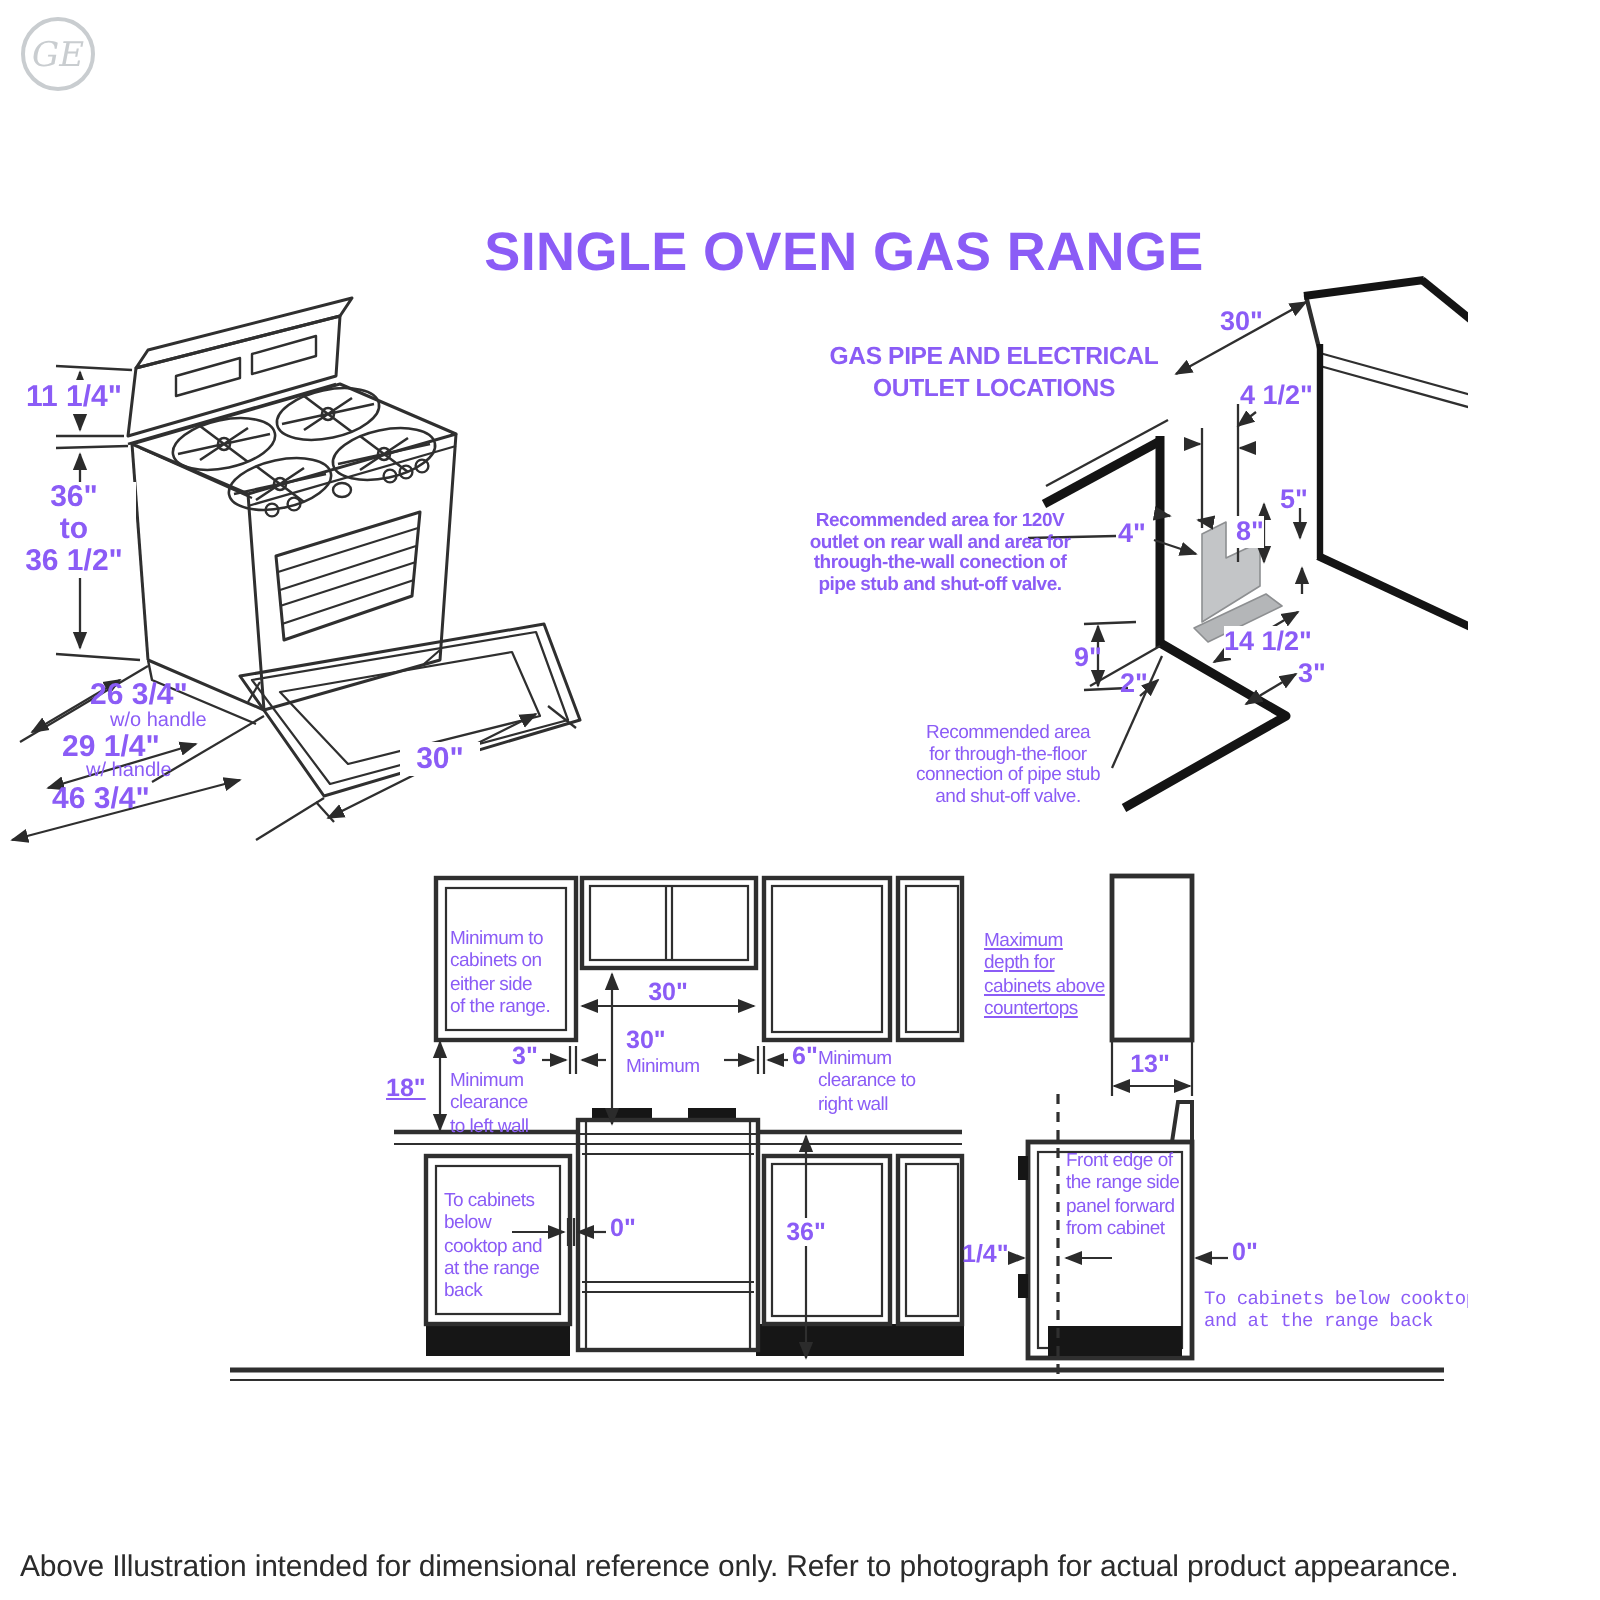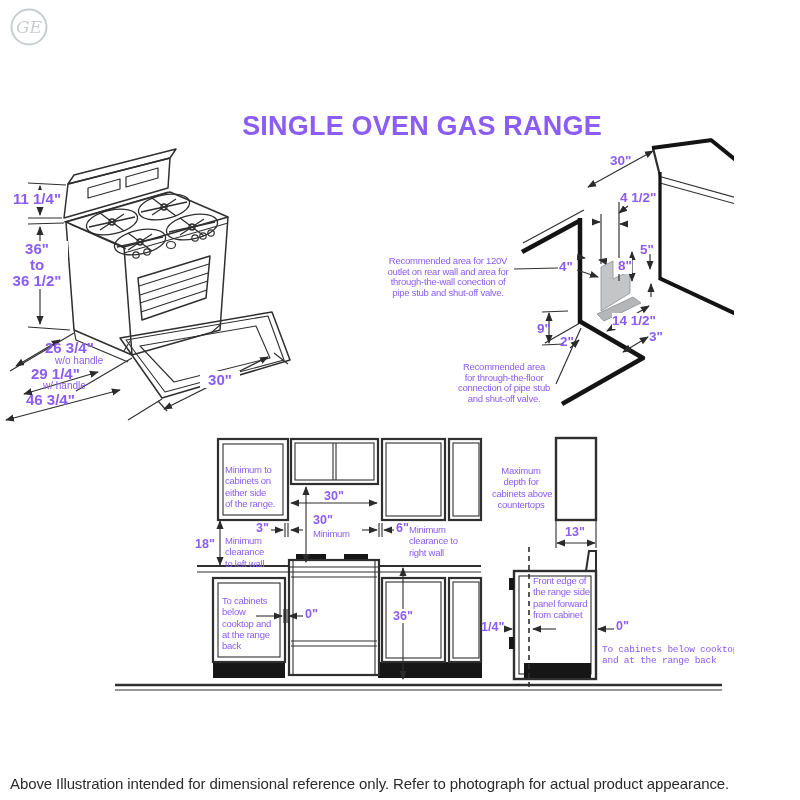--- a/index.html
+++ b/index.html
@@ -1,21 +1,21 @@
 <!DOCTYPE html>
 <html><head>
 <meta charset="utf-8">
 <style>
   html,body{margin:0;padding:0;background:#fff;}
   #page{position:relative;width:734px;height:800px;background:#fff;overflow:hidden;
         font-family:"Liberation Sans","DejaVu Sans",sans-serif;color:#231f20;}
   svg{position:absolute;left:0;top:0;}
   .t{position:absolute;white-space:pre;color:#8b5cf6;line-height:1.15;}
   .ctr{text-align:center;}
-  .rgt{text-align:center;}
+  .rgt{text-align:left;text-decoration:underline;}
   .bg{background:#fff;}
   .ttl{font-size:27px;font-weight:bold;letter-spacing:.2px;}
   .hdg{font-size:12.3px;font-weight:bold;line-height:15.5px;letter-spacing:-.2px;}
   .b15{font-size:15px;font-weight:bold;}
   .b14{font-size:13.5px;font-weight:bold;}
   .b13{font-size:12.5px;font-weight:bold;}
   .s10{font-size:10px;text-align:center;}
   .s9{font-size:9.5px;line-height:11.3px;letter-spacing:-.25px;}
   .s9c{font-size:9.5px;line-height:10.6px;letter-spacing:-.25px;text-align:center;}
   .cap{font-size:15px;color:#2b2b2b;letter-spacing:-.1px;}
@@ -225,21 +225,23 @@
 <div class="t b15 ctr bg lh16" style="left:6px;top:241px;width:62px;">36"
 to
 36 1/2"</div>
 <div class="t b15" style="left:45px;top:339px;">26 3/4"</div>
 <div class="t s10" style="left:55px;top:355px;">w/o handle</div>
 <div class="t b15" style="left:31px;top:365px;">29 1/4"</div>
 <div class="t s10" style="left:43px;top:380px;">w/ handle</div>
 <div class="t b15" style="left:26px;top:391px;">46 3/4"</div>
 <div class="t b15 ctr bg" style="left:200px;top:371px;width:40px;">30"</div>
 
-<div class="t s9c" style="left:382px;top:256px;width:132px;">Recommended area for 120V
+<div class="t hdg ctr" style="left:410px;top:171px;width:174px;">GAS PIPE AND ELECTRICAL
+OUTLET LOCATIONS</div>
+<div class="t s9c" style="left:404px;top:256px;width:132px;font-weight:bold;">Recommended area for 120V
 outlet on rear wall and area for
 through-the-wall conection of
 pipe stub and shut-off valve.</div>
 <div class="t s9c" style="left:442px;top:362px;width:124px;">Recommended area
 for through-the-floor
 connection of pipe stub
 and shut-off valve.</div>
 <div class="t b14" style="left:610px;top:153px;">30"</div>
 <div class="t b14" style="left:620px;top:190px;">4 1/2"</div>
 <div class="t b14" style="left:640px;top:242px;">5"</div>

